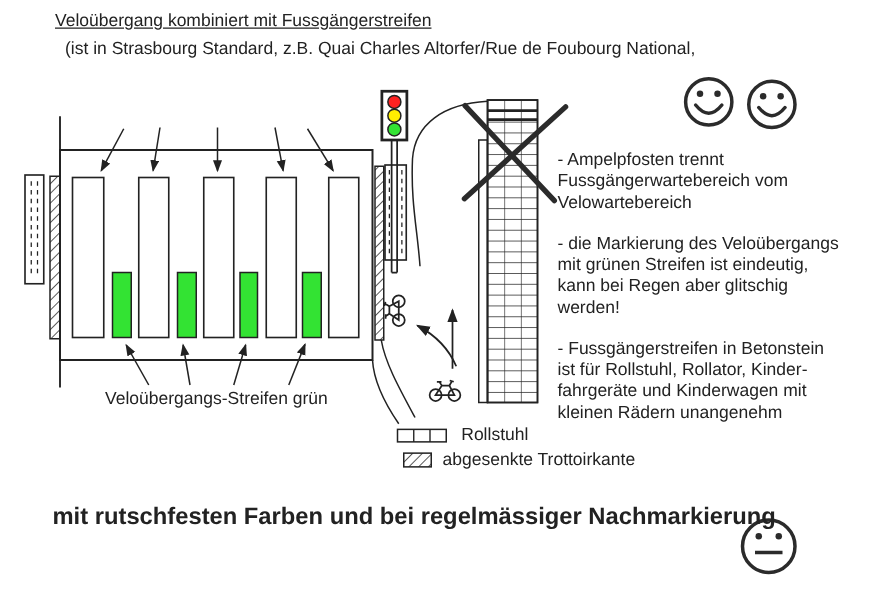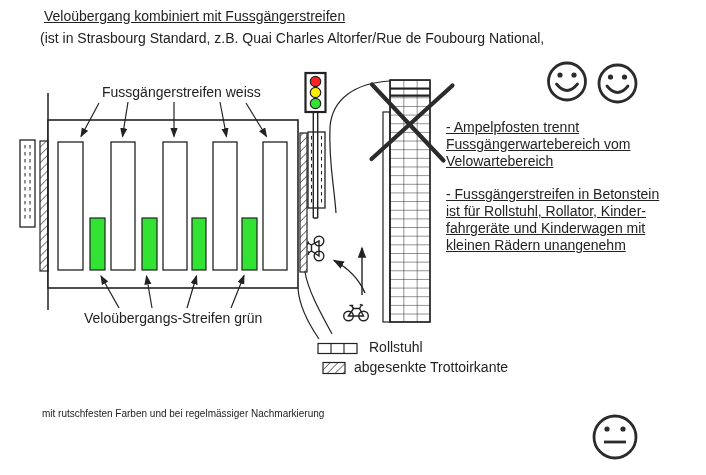--- a/index.html
+++ b/index.html
@@ -4,22 +4,22 @@
 <style>
   html,body{margin:0;padding:0;background:#fff;}
   .canvas{
     position:relative;width:706px;height:475px;background:#ffffff;overflow:hidden;
     font-family:"Liberation Sans", sans-serif;color:#222;
   }
   .canvas svg{position:absolute;left:0;top:0;}
   .t{position:absolute;font-size:14px;white-space:nowrap;line-height:15px;}
   .title-u{text-decoration:underline;}
   .notes{position:absolute;font-size:14px;line-height:17px;}
-  .notes p{margin:0 0 16px 0;white-space:pre-line;text-decoration:underline;}
-  .footer1{font-weight:normal;font-size:10px;}
+  .notes p{margin:0 0 16px 0;white-space:pre-line;}
+  .footer1{font-weight:bold;font-size:19px;}
   .footer2{font-weight:bold;font-size:16px;letter-spacing:.5px;}
 </style>
 </head>
 <body>
 
 <div class="canvas">
 
   <svg width="706" height="475" viewBox="0 0 706 475">
     <defs>
       <marker id="ah" markerWidth="9" markerHeight="7" refX="7" refY="3" orient="auto">
@@ -136,32 +136,35 @@
     <use href="#smiley-shape" transform="translate(617.5,83.5)"></use>
     <g transform="translate(615,437)">
       <circle r="21" fill="none" stroke="#2b2b2b" stroke-width="2.8"></circle>
       <circle cx="-8" cy="-8" r="2.6" fill="#2b2b2b"></circle>
       <circle cx="8" cy="-8" r="2.6" fill="#2b2b2b"></circle>
       <path d="M-11,5 H11" stroke="#2b2b2b" stroke-width="2.8" fill="none"></path>
     </g>
   </svg>
 
   <div class="t title-u" style="left:44px;top:9px">Veloübergang kombiniert mit Fussgängerstreifen</div>
-  <div class="t" style="left:40px;top:31px">(ist in Strasbourg Standard, z.B. Quai Charles Altorfer/Rue de Foubourg National,</div>
+  <div class="t" style="left:52px;top:31px">(ist in Strasbourg Standard, z.B. Quai Charles Altorfer/Rue de Foubourg National,</div>
 
-  <div class="t" style="left:102px;top:85px">Fussgängerstreifen weiss</div>
   <div class="t" style="left:84px;top:311px">Veloübergangs-Streifen grün</div>
 
   <div class="t" style="left:369px;top:340px">Rollstuhl</div>
   <div class="t" style="left:354px;top:360px">abgesenkte Trottoirkante</div>
 
   <div class="notes" style="left:446px;top:119px;width:256px">
     <p>- Ampelpfosten trennt
 Fussgängerwartebereich vom
 Velowartebereich</p>
+    <p>- die Markierung des Veloübergangs
+mit grünen Streifen ist eindeutig,
+kann bei Regen aber glitschig
+werden!</p>
     <p>- Fussgängerstreifen in Betonstein
 ist für Rollstuhl, Rollator, Kinder-
 fahrgeräte und Kinderwagen mit
 kleinen Rädern unangenehm</p>
   </div>
 
   <div class="t footer1" style="left:42px;top:406px">mit rutschfesten Farben und bei regelmässiger Nachmarkierung</div>
 
 </div>
 

